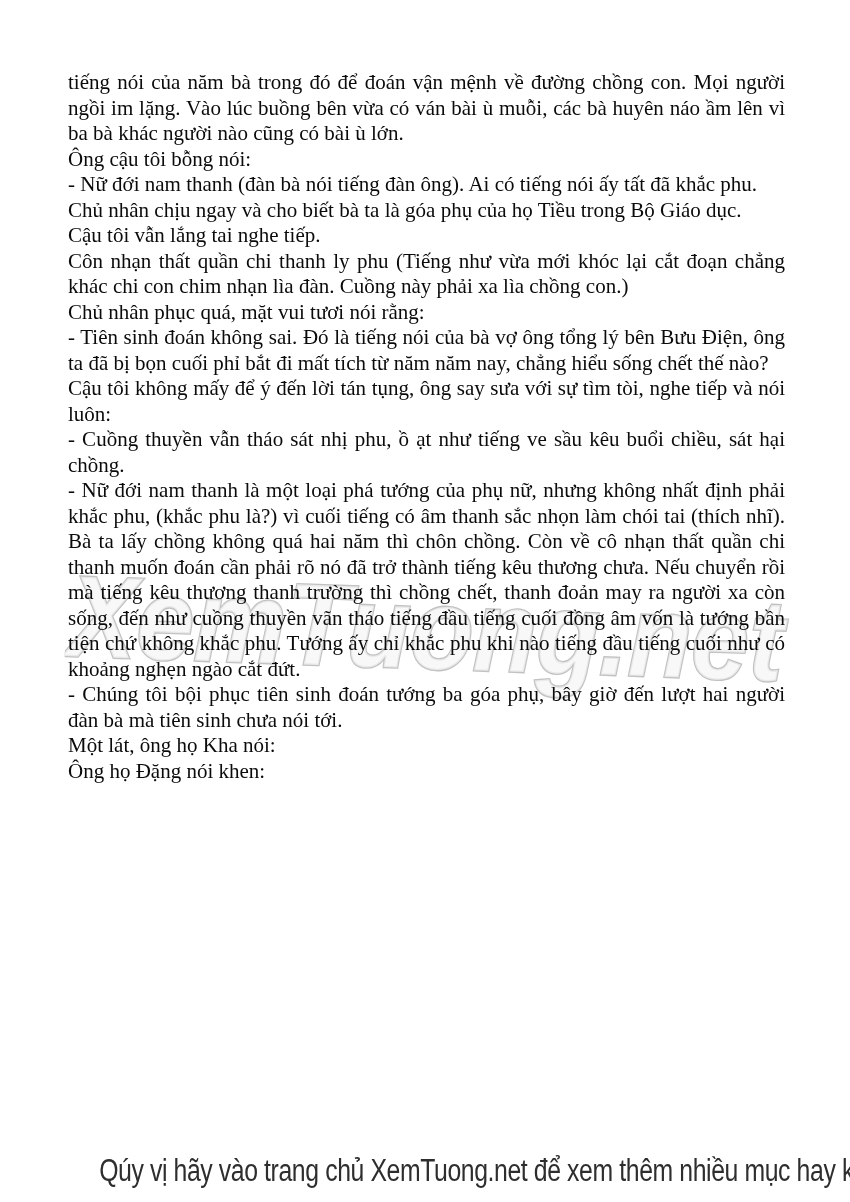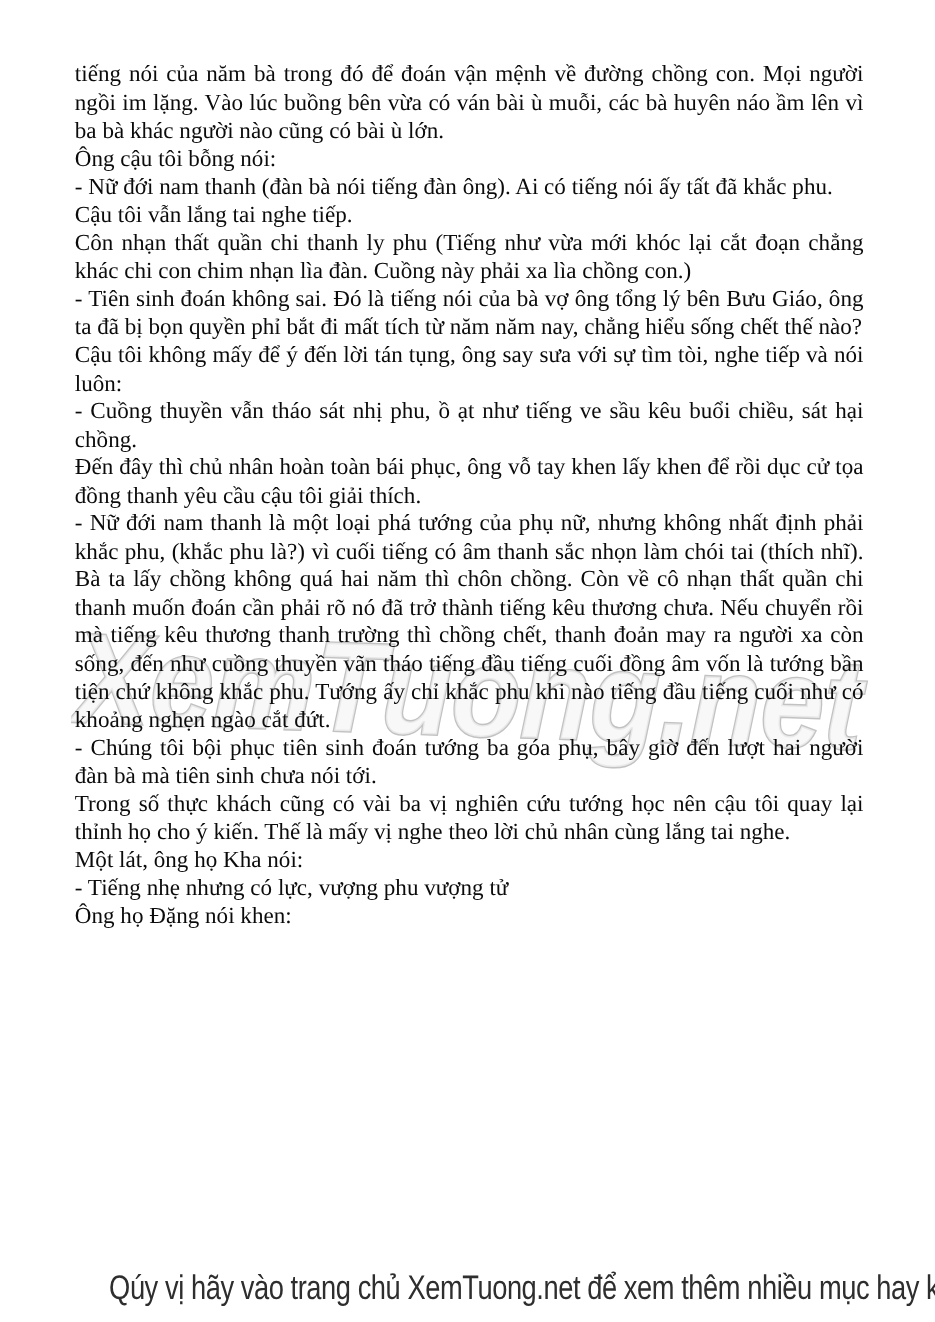--- a/index.html
+++ b/index.html
@@ -33,21 +33,21 @@
     font-size: 116px;
     fill: var(--wm-fill, #f6f6f6);
     fill-opacity: 0.75;
     stroke: var(--wm-stroke, #c2c2c2);
     stroke-width: 2.6px;
     paint-order: stroke fill;
   }
   .body-text {
     position: absolute;
     left: 68px;
-    top: 55px;
+    top: 70px;
     width: 717px;
     z-index: 2;
     color: var(--text-color, #0b0b0b);
     font-size: 21px;
     line-height: 25.5px;
     text-align: justify;
   }
   .body-text p.para {
     margin: 0;
     padding: 0;
@@ -82,45 +82,44 @@
   </svg>
 
   <div class="body-text">
 
       <p class="para">tiếng nói của năm bà trong đó để đoán vận mệnh về đường chồng con. Mọi người ngồi im lặng. Vào lúc buồng bên vừa có ván bài ù muỗi, các bà huyên náo ầm lên vì ba bà khác người nào cũng có bài ù lớn.</p>
 
       <p class="para">Ông cậu tôi bỗng nói:</p>
 
       <p class="para">- Nữ đới nam thanh (đàn bà nói tiếng đàn ông). Ai có tiếng nói ấy tất đã khắc phu.</p>
 
+      <p class="para">Chủ nhân chịu ngay và cho biết bà ta là góa phụ của họ Tiều trong Bộ Giáo dục.</p>
 
       <p class="para">Cậu tôi vẫn lắng tai nghe tiếp.</p>
 
       <p class="para">Côn nhạn thất quần chi thanh ly phu (Tiếng như vừa mới khóc lại cắt đoạn chẳng khác chi con chim nhạn lìa đàn. Cuồng này phải xa lìa chồng con.)</p>
 
+      <p class="para">Chủ nhân phục quá, mặt vui tươi nói rằng:</p>
 
-      <p class="para">- Tiên sinh đoán không sai. Đó là tiếng nói của bà vợ ông tổng lý bên Bưu Giáo, ông ta đã bị bọn quyền phỉ bắt đi mất tích từ năm năm nay, chẳng hiểu sống chết thế nào?</p>
+      <p class="para">- Tiên sinh đoán không sai. Đó là tiếng nói của bà vợ ông tổng lý bên Bưu Điện, ông ta đã bị bọn cuối phỉ bắt đi mất tích từ năm năm nay, chẳng hiểu sống chết thế nào?</p>
 
       <p class="para">Cậu tôi không mấy để ý đến lời tán tụng, ông say sưa với sự tìm tòi, nghe tiếp và nói luôn:</p>
 
       <p class="para">- Cuồng thuyền vẫn tháo sát nhị phu, ồ ạt như tiếng ve sầu kêu buổi chiều, sát hại chồng.</p>
 
-      <p class="para">Đến đây thì chủ nhân hoàn toàn bái phục, ông vỗ tay khen lấy khen để rồi dục cử tọa đồng thanh yêu cầu cậu tôi giải thích.</p>
 
 
       <p class="para">- Nữ đới nam thanh là một loại phá tướng của phụ nữ, nhưng không nhất định phải khắc phu, (khắc phu là?) vì cuối tiếng có âm thanh sắc nhọn làm chói tai (thích nhĩ). Bà ta lấy chồng không quá hai năm thì chôn chồng. Còn về cô nhạn thất quần chi thanh muốn đoán cần phải rõ nó đã trở thành tiếng kêu thương chưa. Nếu chuyển rồi mà tiếng kêu thương thanh trường thì chồng chết, thanh đoản may ra người xa còn sống, đến như cuồng thuyền vãn tháo tiếng đầu tiếng cuối đồng âm vốn là tướng bần tiện chứ không khắc phu. Tướng ấy chỉ khắc phu khi nào tiếng đầu tiếng cuối như có khoảng nghẹn ngào cắt đứt.</p>
 
 
       <p class="para">- Chúng tôi bội phục tiên sinh đoán tướng ba góa phụ, bây giờ đến lượt hai người đàn bà mà tiên sinh chưa nói tới.</p>
 
-      <p class="para">Trong số thực khách cũng có vài ba vị nghiên cứu tướng học nên cậu tôi quay lại thỉnh họ cho ý kiến. Thế là mấy vị nghe theo lời chủ nhân cùng lắng tai nghe.</p>
 
       <p class="para">Một lát, ông họ Kha nói:</p>
 
-      <p class="para">- Tiếng nhẹ nhưng có lực, vượng phu vượng tử</p>
 
       <p class="para">Ông họ Đặng nói khen:</p>
 
     </div>
 
   <div class="footer">
     <span class="footer-text">Qúy vị hãy vào trang chủ XemTuong.net để xem thêm nhiều mục hay khác</span>
   </div>
 
 </div>

